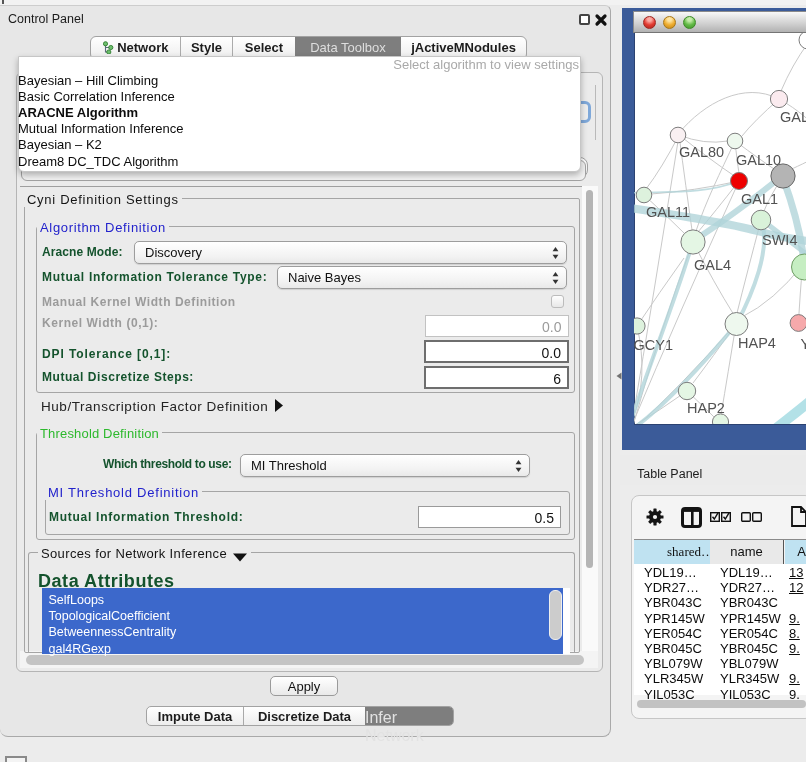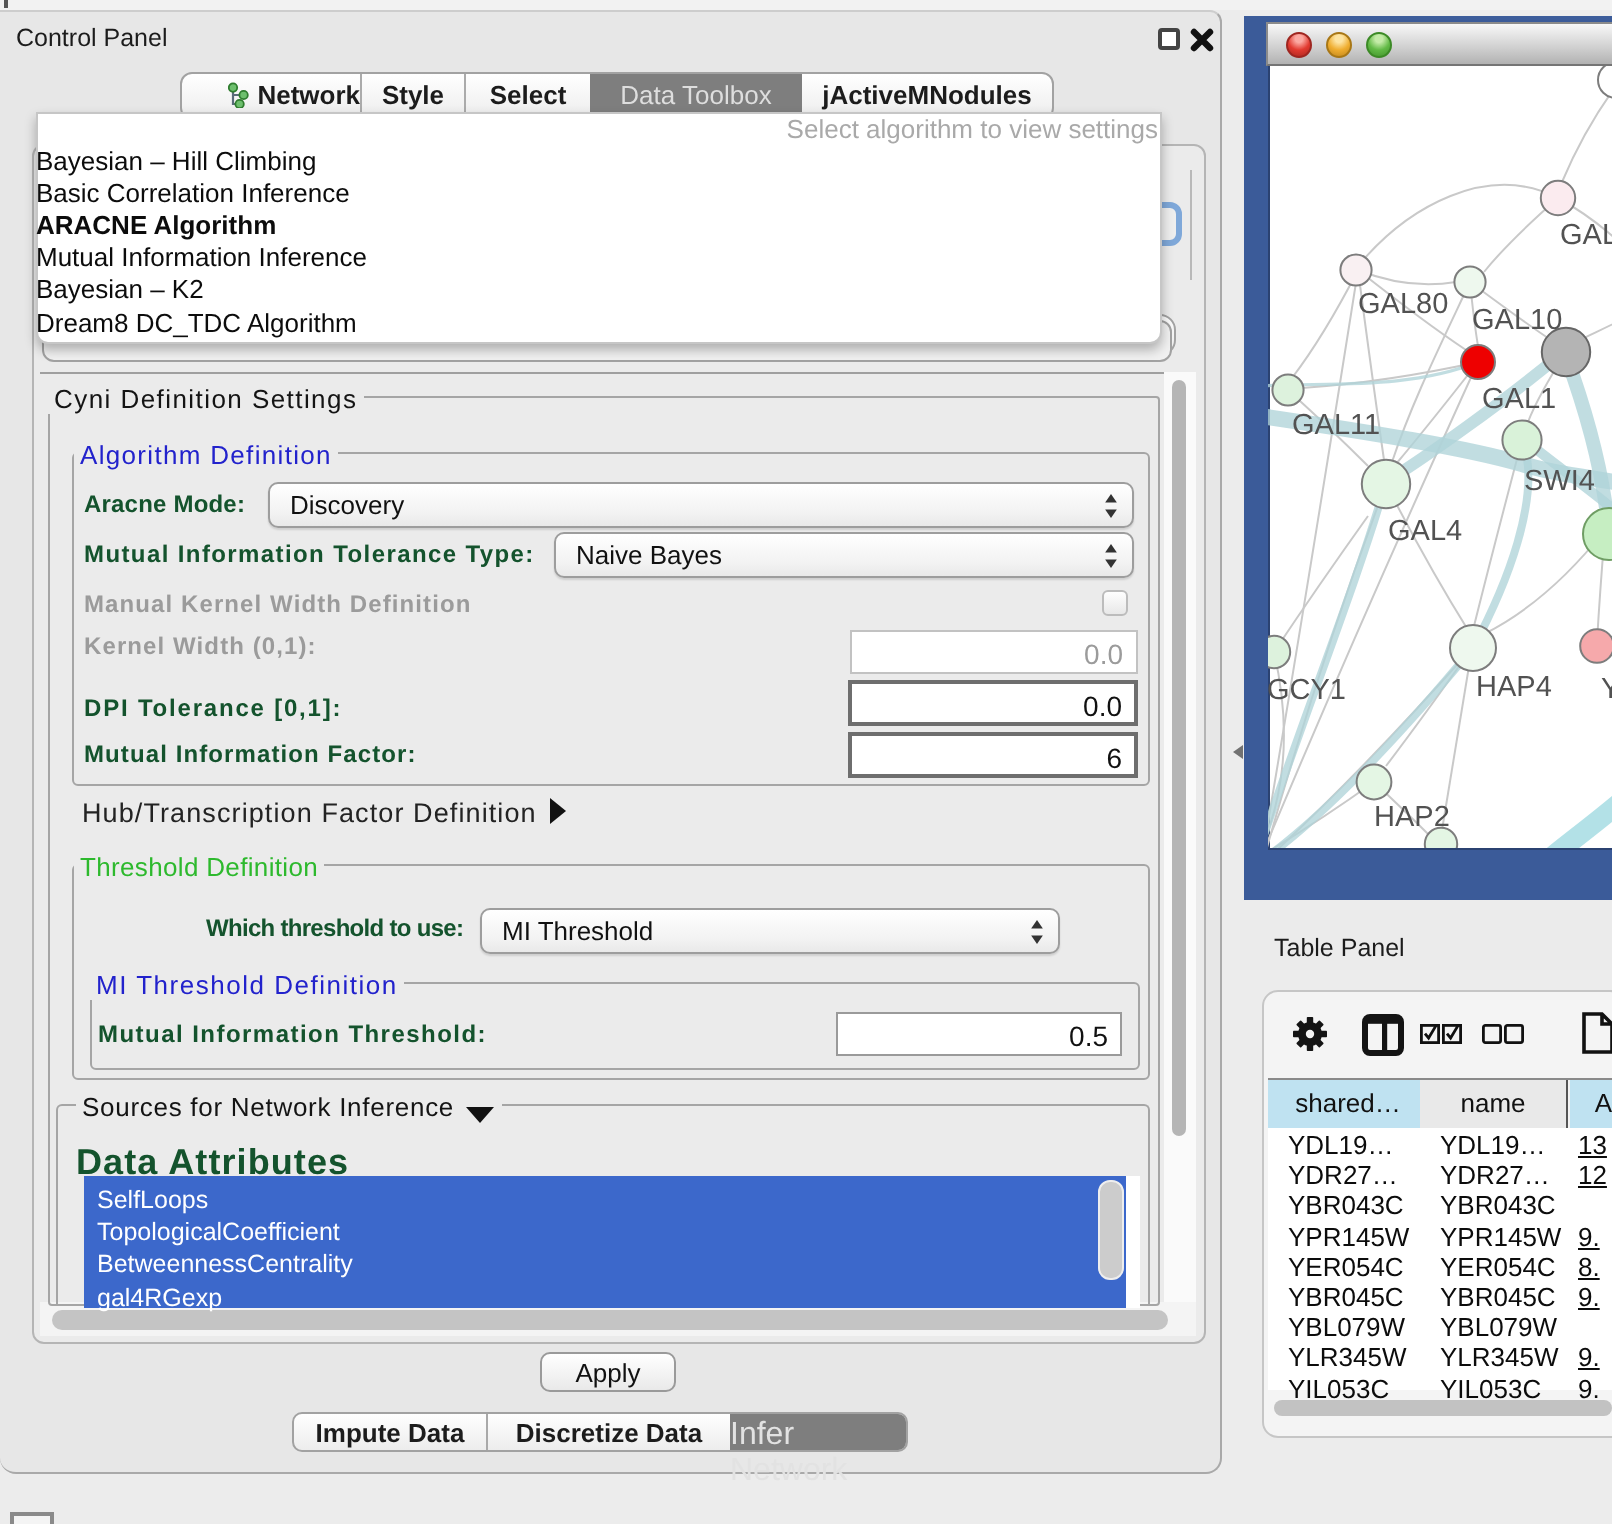--- a/index.html
+++ b/index.html
@@ -74,21 +74,21 @@
   <div class="lbl dis abs" style="left:42px;top:316px;">Kernel Width (0,1):</div>
   <div class="field" style="left:424.5px;top:315px;width:142px;height:20px;border:1px solid #c2c2c2;">
       <span class="fval" style="color:#9b9b9b;">0.0</span>
     </div>
 
   <div class="lbl abs" style="left:42px;top:347px;letter-spacing:0.9px;">DPI Tolerance [0,1]:</div>
   <div class="field" style="left:424px;top:340px;width:141px;height:19px;border:2px solid #6e6e6e;">
       <span class="fval">0.0</span>
     </div>
 
-  <div class="lbl abs" style="left:42px;top:370px;">Mutual Information Factor:</div>
+  <div class="lbl abs" style="left:42px;top:370px;">Mutual Discretize Steps:</div>
   <div class="field" style="left:424px;top:365.5px;width:141px;height:19px;border:2px solid #6e6e6e;">
       <span class="fval">6</span>
     </div>
 
   <div class="abs" style="left:41px;top:399px;font-size:13.5px;letter-spacing:0.55px;color:#232323;white-space:nowrap;">Hub/Transcription Factor Definition</div>
   <svg class="abs" style="left:274px;top:399px" width="10" height="13" viewBox="0 0 10 13">
       <path d="M1 0 L9 6.5 L1 13 Z" fill="#111"></path>
     </svg>
 
   <div class="grp" style="left:36px;top:432px;width:537px;height:106px;"></div>
@@ -124,21 +124,21 @@
 
   <div class="abs" style="left:270px;top:676px;width:66px;height:16px;border:1px solid #9a9a9a;border-radius:5px;background:linear-gradient(#ffffff,#e9e9e9);text-align:center;font-size:13px;color:#111;padding-top:2px;">Apply</div>
 
   <div class="abs" id="btabs" style="left:146px;top:706px;height:18px;border:1px solid #a2a2a2;border-radius:5px;background:linear-gradient(#ffffff,#ededed);display:flex;">
     <div style="width:96px;text-align:center;font-size:13px;font-weight:bold;color:#1c1c1c;padding-top:2px;border-right:1px solid #a9a9a9;">Impute Data</div>
     <div style="width:121px;text-align:center;font-size:13px;font-weight:bold;color:#1c1c1c;padding-top:2px;">Discretize Data</div>
     <div style="width:88px;text-align:left;font-size:16px;color:#e2e2e2;padding-top:2px;background:#7e7e7e;border-radius:0 4px 4px 0;">Infer Network</div>
   </div>
 
   <div class="abs" id="ttabs" style="left:90px;top:36px;height:22px;border:1px solid #a2a2a2;border-radius:6px;background:linear-gradient(#ffffff,#ededed);display:flex;">
-    <div style="width:89px;text-align:right;font-size:13px;font-weight:bold;color:#1c1c1c;padding-top:3px;border-right:1px solid #ababab;">
+    <div style="width:89px;text-align:center;font-size:13px;font-weight:bold;color:#1c1c1c;padding-top:3px;border-right:1px solid #ababab;">
       <svg width="11" height="13" viewBox="0 0 11 13" style="vertical-align:-2px">
           <path d="M2.5 3 L2.5 11 L4.5 11 M2.5 6.5 L6.5 6.5" stroke="#5a6b7a" stroke-width="1.1" fill="none"></path>
           <circle cx="2.5" cy="2.8" r="2.1" fill="#6dbf6d" stroke="#2f7d2f" stroke-width="0.9"></circle>
           <circle cx="7.8" cy="6.5" r="2.1" fill="#6dbf6d" stroke="#2f7d2f" stroke-width="0.9"></circle>
           <circle cx="5.8" cy="11" r="2.1" fill="#6dbf6d" stroke="#2f7d2f" stroke-width="0.9"></circle>
         </svg>
       Network</div>
     <div style="width:51px;text-align:center;font-size:13px;font-weight:bold;color:#1c1c1c;padding-top:3px;border-right:1px solid #ababab;">Style</div>
     <div style="width:62px;text-align:center;font-size:13px;font-weight:bold;color:#1c1c1c;padding-top:3px;">Select</div>
     <div style="width:106px;text-align:center;font-size:13px;color:#dedede;padding-top:3px;background:#7e7e7e;">Data Toolbox</div>
@@ -279,21 +279,21 @@
   </svg>
   <svg class="abs" style="left:741px;top:512px" width="21" height="10" viewBox="0 0 21 10">
     <rect x="0.7" y="0.7" width="8.6" height="8.6" fill="none" stroke="#111" stroke-width="1.4" rx="1"></rect>
     <rect x="11.7" y="0.7" width="8.6" height="8.6" fill="none" stroke="#111" stroke-width="1.4" rx="1"></rect>
   </svg>
   <svg class="abs" style="left:791px;top:506px" width="16" height="21" viewBox="0 0 16 21">
       <path d="M1 1 L10 1 L15 6 L15 20 L1 20 Z M10 1 L10 6 L15 6" stroke="#111" stroke-width="1.8" fill="none"></path>
     </svg>
 
   <div class="abs" style="left:634px;top:539px;width:172px;height:24px;border-top:1px solid #8a8a8a;border-bottom:1px solid #8a8a8a;">
-    <div class="abs" style="left:0;top:0;width:81px;height:24px;background:#bfe2f1;border-right:1px solid #555;text-align:center;font-size:13px;color:#111;padding-top:4px;box-sizing:border-box;">shared…</div>
+    <div class="abs" style="left:0;top:0;width:81px;height:24px;background:#bfe2f1;border-right:1px solid #555;text-align:right;font-size:13px;color:#111;padding-top:4px;box-sizing:border-box;font-family:Liberation Serif, serif;">shared…</div>
     <div class="abs" style="left:76px;top:0;width:74px;height:24px;background:#e9e9e9;border-right:1px solid #555;text-align:center;font-size:13px;color:#111;padding-top:4px;box-sizing:border-box;">name</div>
     <div class="abs" style="left:151px;top:0;width:21px;height:24px;background:#bfe2f1;text-align:right;font-size:13px;color:#111;padding-top:4px;box-sizing:border-box;">A</div>
   </div>
   <div class="abs" style="left:634px;top:564px;width:172px;height:131px;background:#fff;font-size:13px;color:#0c0c0c;line-height:15.2px;">
     <div class="abs" style="left:10px;top:1px;">YDL19…<br>YDR27…<br>YBR043C<br>YPR145W<br>YER054C<br>YBR045C<br>YBL079W<br>YLR345W<br>YIL053C</div>
     <div class="abs" style="left:86px;top:1px;">YDL19…<br>YDR27…<br>YBR043C<br>YPR145W<br>YER054C<br>YBR045C<br>YBL079W<br>YLR345W<br>YIL053C</div>
     <div class="abs" style="left:155px;top:1px;text-decoration:underline;">13<br>12<br><br>9.<br>8.<br>9.<br><br>9.<br>9.</div>
   </div>
   <div class="abs" style="left:637px;top:700px;width:169px;height:8px;background:#c2c2c2;border-radius:4px;"></div>
 

